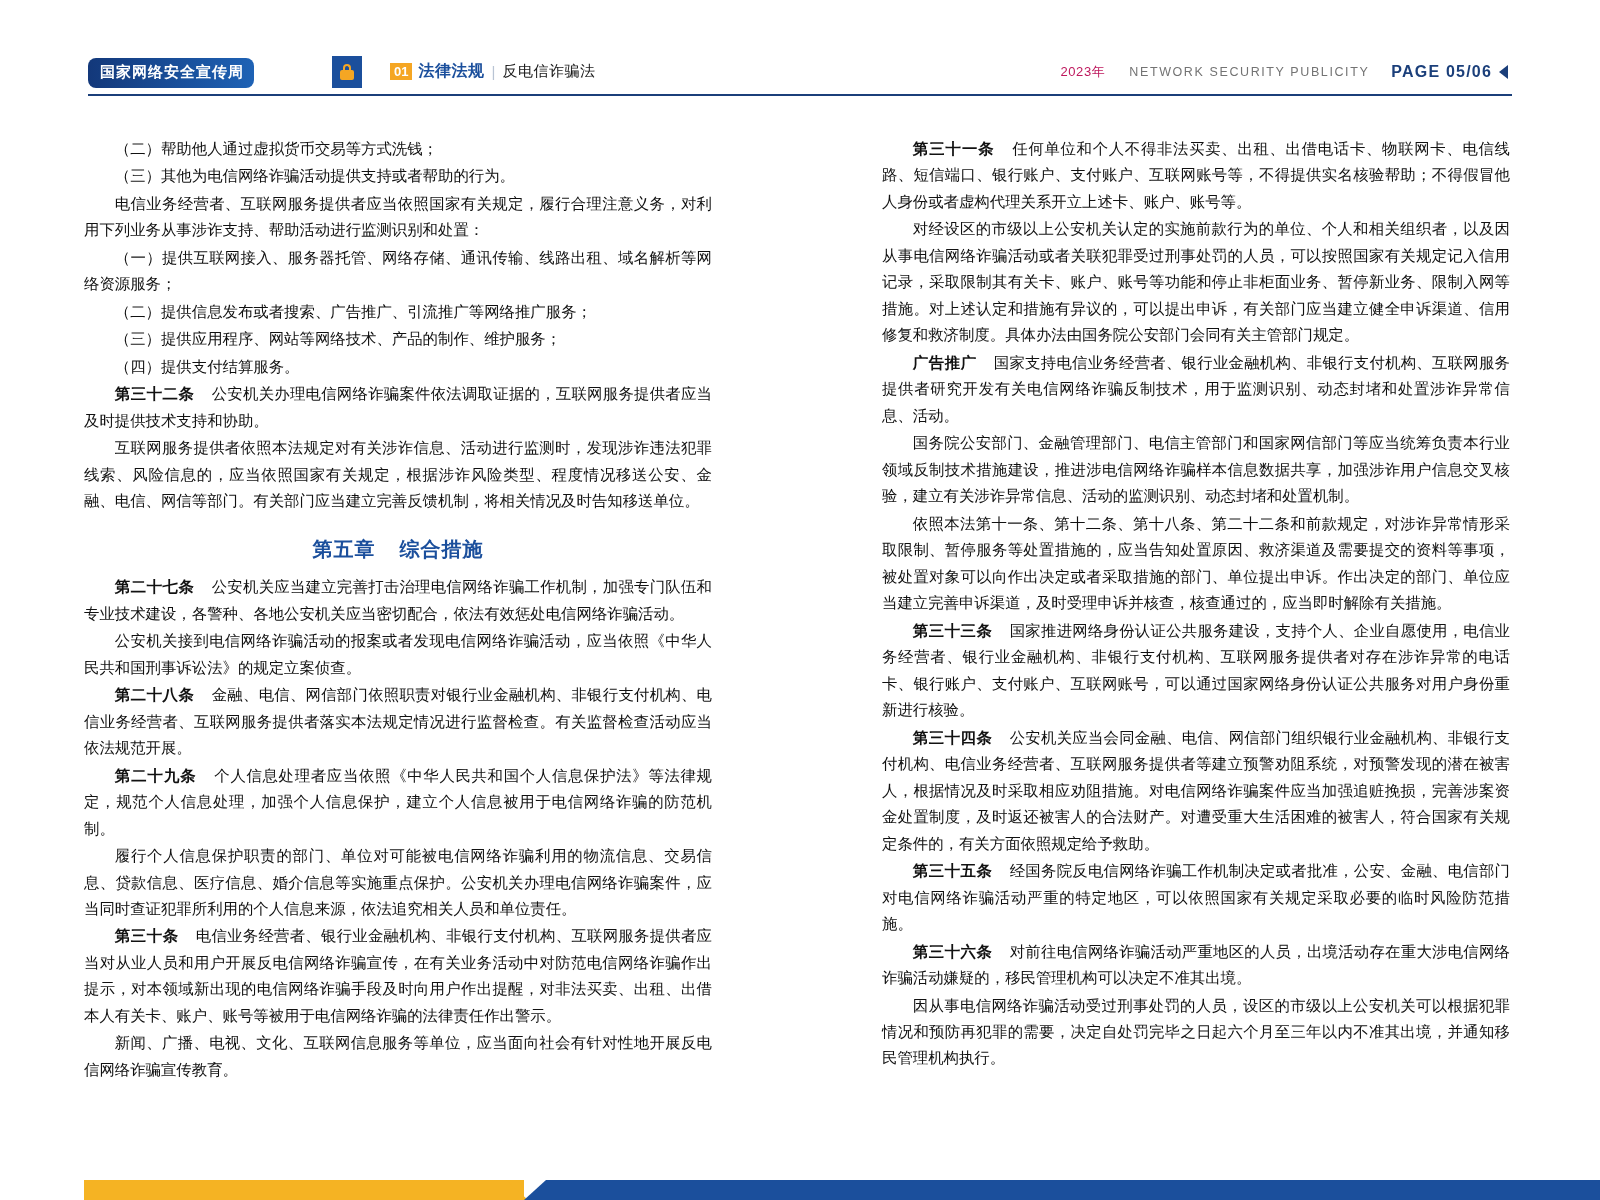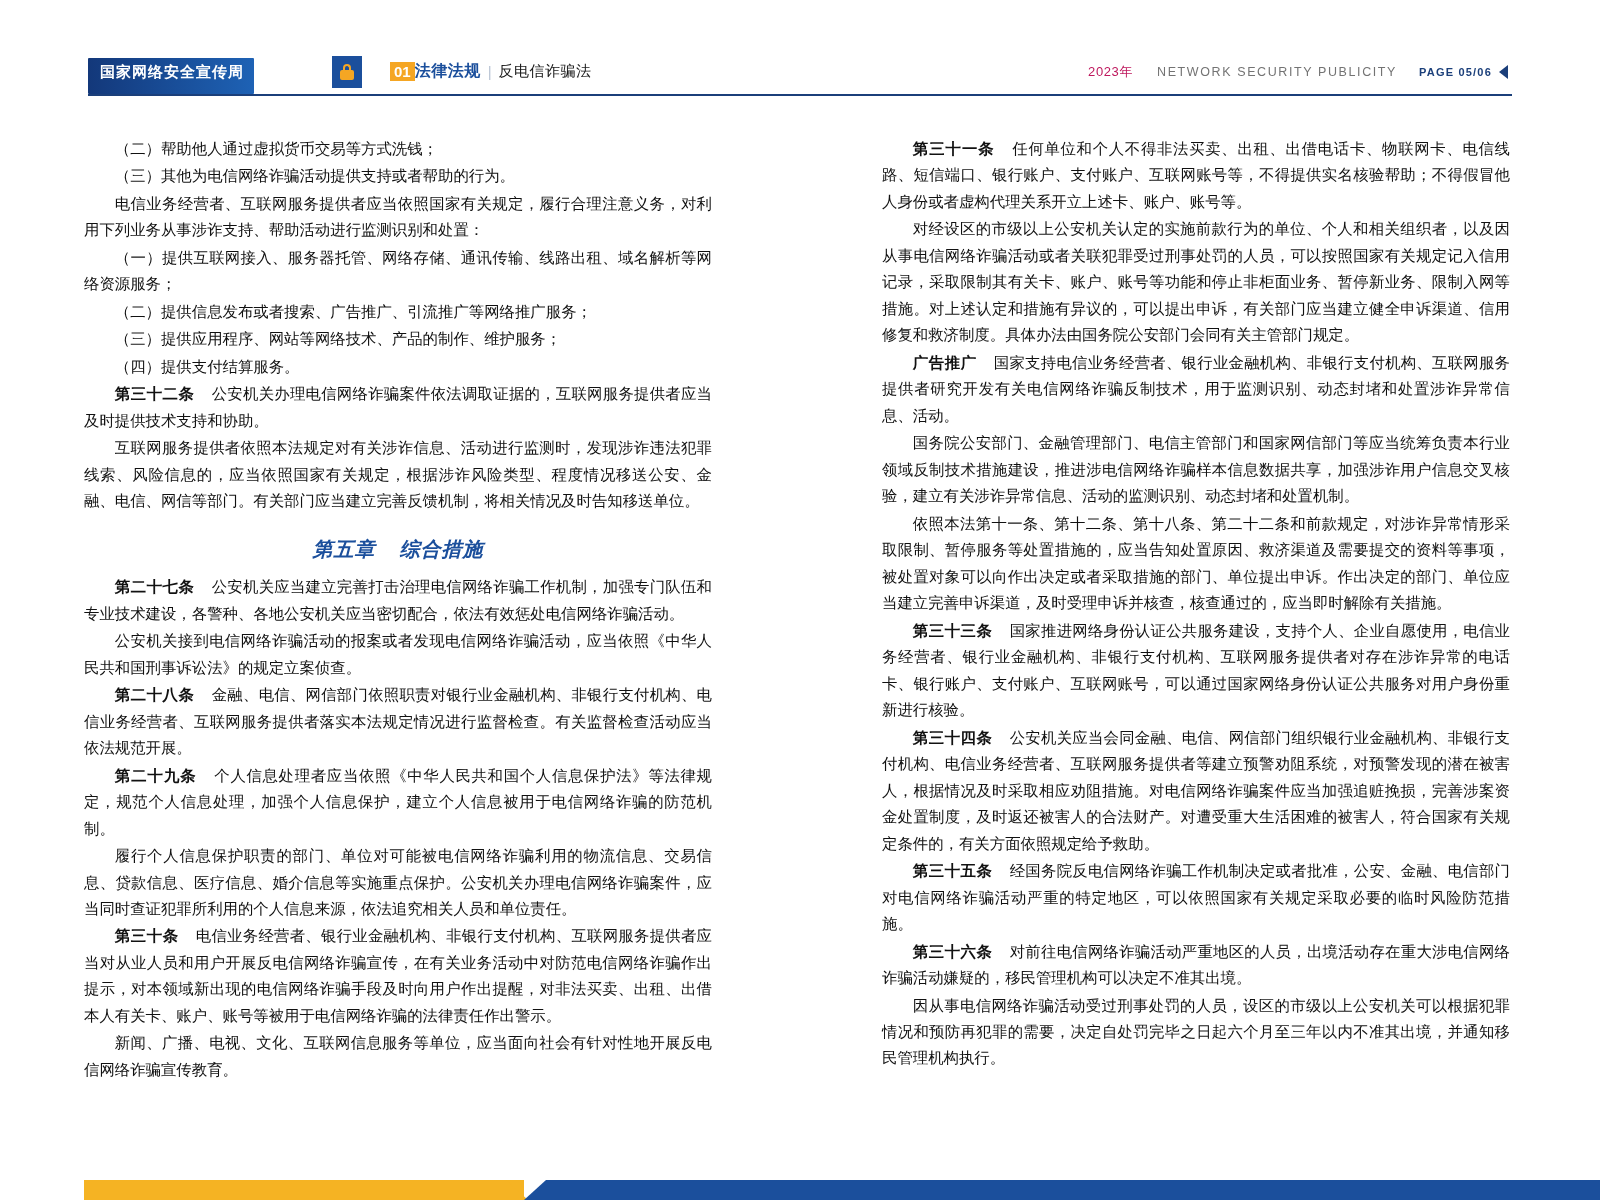--- a/index.html
+++ b/index.html
@@ -41,22 +41,22 @@
   }
   .brand-badge {
     position: absolute;
     left: 0;
     top: 0;
     height: 28px;
     display: flex;
     align-items: center;
     background: #1b4f9c;
     background: linear-gradient(90deg,#13387a 0%, #1e62b5 100%);
-    padding: 0 10px 8px 12px;
-    border-radius: 1px;
+    padding: 0 10px 2px 12px;
+    border-radius: 8px;
   }
   .brand-badge .brand-text {
     color: #ffffff;
     font-size: 15px;
     letter-spacing: 1px;
     font-weight: bold;
     line-height: 28px;
     white-space: nowrap;
   }
   .brand-lock {
@@ -99,24 +99,25 @@
     position: absolute;
     left: 302px;
     top: 1px;
     display: flex;
     align-items: center;
     height: 24px;
   }
   .chapter-num {
     background: #f5a623;
     color: #ffffff;
-    font-size: 15px;
+    font-size: 13px;
     font-weight: bold;
     padding: 2px 4px;
     line-height: 1;
+    margin-right: 6px;
   }
   .chapter-label {
     color: #1b4f9c;
     font-size: 16px;
     font-weight: bold;
     letter-spacing: 0.5px;
   }
   .chapter-sep {
     color: #b9c4d4;
     margin: 0 7px;
@@ -142,21 +143,21 @@
     margin-right: 24px;
   }
   .hr-en {
     color: #737373;
     font-size: 12.5px;
     letter-spacing: 1.6px;
     margin-right: 22px;
   }
   .hr-page {
     color: #1b3f7a;
-    font-size: 11px;
+    font-size: 16px;
     font-weight: bold;
     letter-spacing: 1.2px;
   }
   .hr-arrow {
     margin-left: 7px;
     width: 0;
     height: 0;
     border-top: 7px solid transparent;
     border-bottom: 7px solid transparent;
     border-right: 9px solid #1b3f7a;
@@ -188,21 +189,20 @@
     width: 1.1em;
   }
   .chapter-heading {
     text-align: center;
     text-indent: 0;
     color: #1b4f9c;
     font-size: 20px;
     font-weight: bold;
     letter-spacing: 1px;
     margin: 17px 0 8px 0;
-    font-style: italic;
   }
   .chapter-heading .ch-gap {
     display: inline-block;
     width: 1.2em;
   }
 
   
   .footer {
     position: absolute;
     left: 0;

